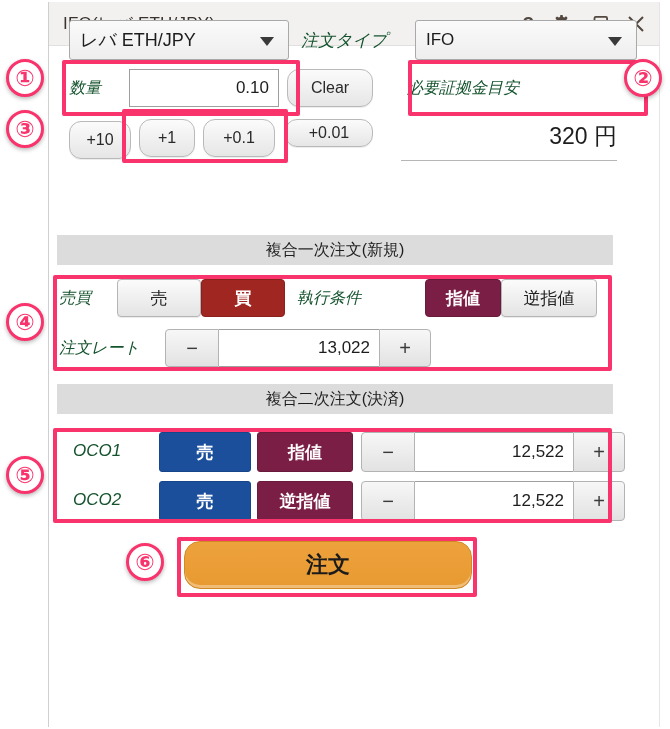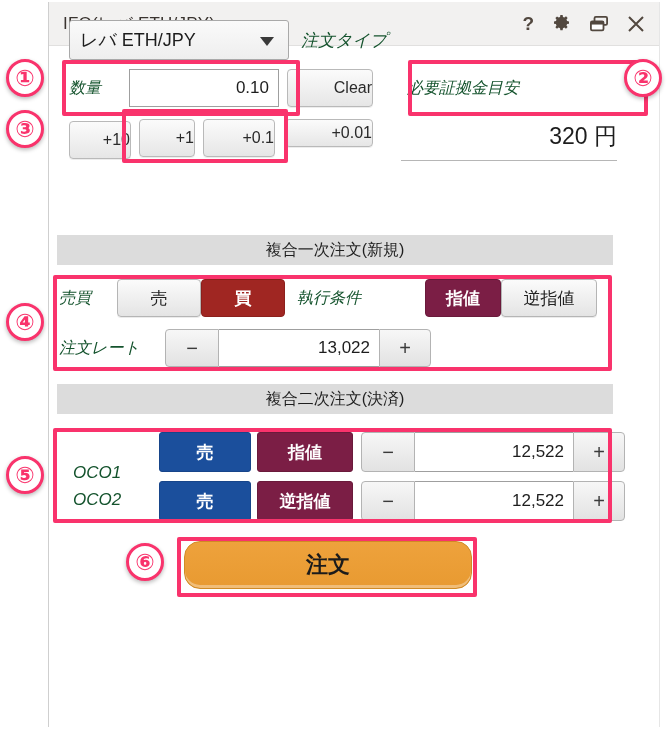--- a/index.html
+++ b/index.html
@@ -37,24 +37,24 @@
   .title-icons {
     position: absolute; right: 14px; top: 0; bottom: 0;
     display: flex; align-items: center; gap: 18px;
   }
   .ticon { color:#52483f; display:flex; align-items:center; justify-content:center; }
 
   
   .btn-grey {
     background: linear-gradient(#fbfbfb,#e6e6e6);
     border: 1px solid #b9b9b9;
-    border-radius: 4px;
+    border-radius: 12px;
     color: #2a2a2a;
     font-size: 16px;
-    display: flex; align-items: center; justify-content: flex-end;
+    display: flex; align-items: center; justify-content: center;
     box-shadow: 0 1px 0 rgba(0,0,0,.07);
   }
   .field {
     background: #fff;
     border: 1px solid #9f9f9f;
     display: flex; align-items: center; justify-content: flex-end;
     font-size: 17px; color: #1d1d1d;
     padding-right: 9px;
   }
   .select {
@@ -167,20 +167,24 @@
       </div>
     </div>
 
     <div class="select" style="position:absolute; left:20px; top:18px; width:220px; height:40px;">
       <span>レバ ETH/JPY</span>
       <span class="caret"></span>
     </div>
 
     <div class="lbl" style="left:252px; top:18px; height:40px; font-size:17px;">注文タイプ</div>
 
+    <div class="select" style="position:absolute; left:366px; top:18px; width:222px; height:40px;">
+      <span style="font-size:17px;">IFO</span>
+      <span class="caret"></span>
+    </div>
 
     <div class="lbl" style="left:20px; top:68px; height:36px;">数量</div>
 
     <div class="field" style="position:absolute; left:80px; top:67px; width:150px; height:38px;">
       <span>0.10</span>
     </div>
 
     <div class="btn-grey" style="position:absolute; left:238px; top:67px; width:86px; height:38px;">
       <span>Clear</span>
     </div>
@@ -236,21 +240,21 @@
       <span>13,022</span>
     </div>
     <div class="spin-btn" style="position:absolute; left:330px; top:327px; width:52px; height:38px; border-radius:0 4px 4px 0;">
       <span>+</span>
     </div>
 
     <div class="section-header" style="left:8px; top:382px; width:556px;">
       <span>複合二次注文(決済)</span>
     </div>
 
-    <div class="lbl" style="left:24px; top:452px; height:38px; font-size:17px;">OCO1</div>
+    <div class="lbl" style="left:24px; top:430px; height:38px; font-size:17px;">OCO1</div>
     <div class="tog sell" style="position:absolute; left:110px; top:430px; width:92px; height:40px;">
       <span>売</span>
     </div>
     <div class="tog limb" style="position:absolute; left:208px; top:430px; width:96px; height:40px;">
       <span>指値</span>
     </div>
     <div class="spin-btn" style="position:absolute; left:312px; top:430px; width:54px; height:40px; border-radius:4px 0 0 4px;">
       <span>−</span>
     </div>
     <div class="field" style="position:absolute; left:366px; top:430px; width:158px; height:40px; border-left:none; border-right:none;">

